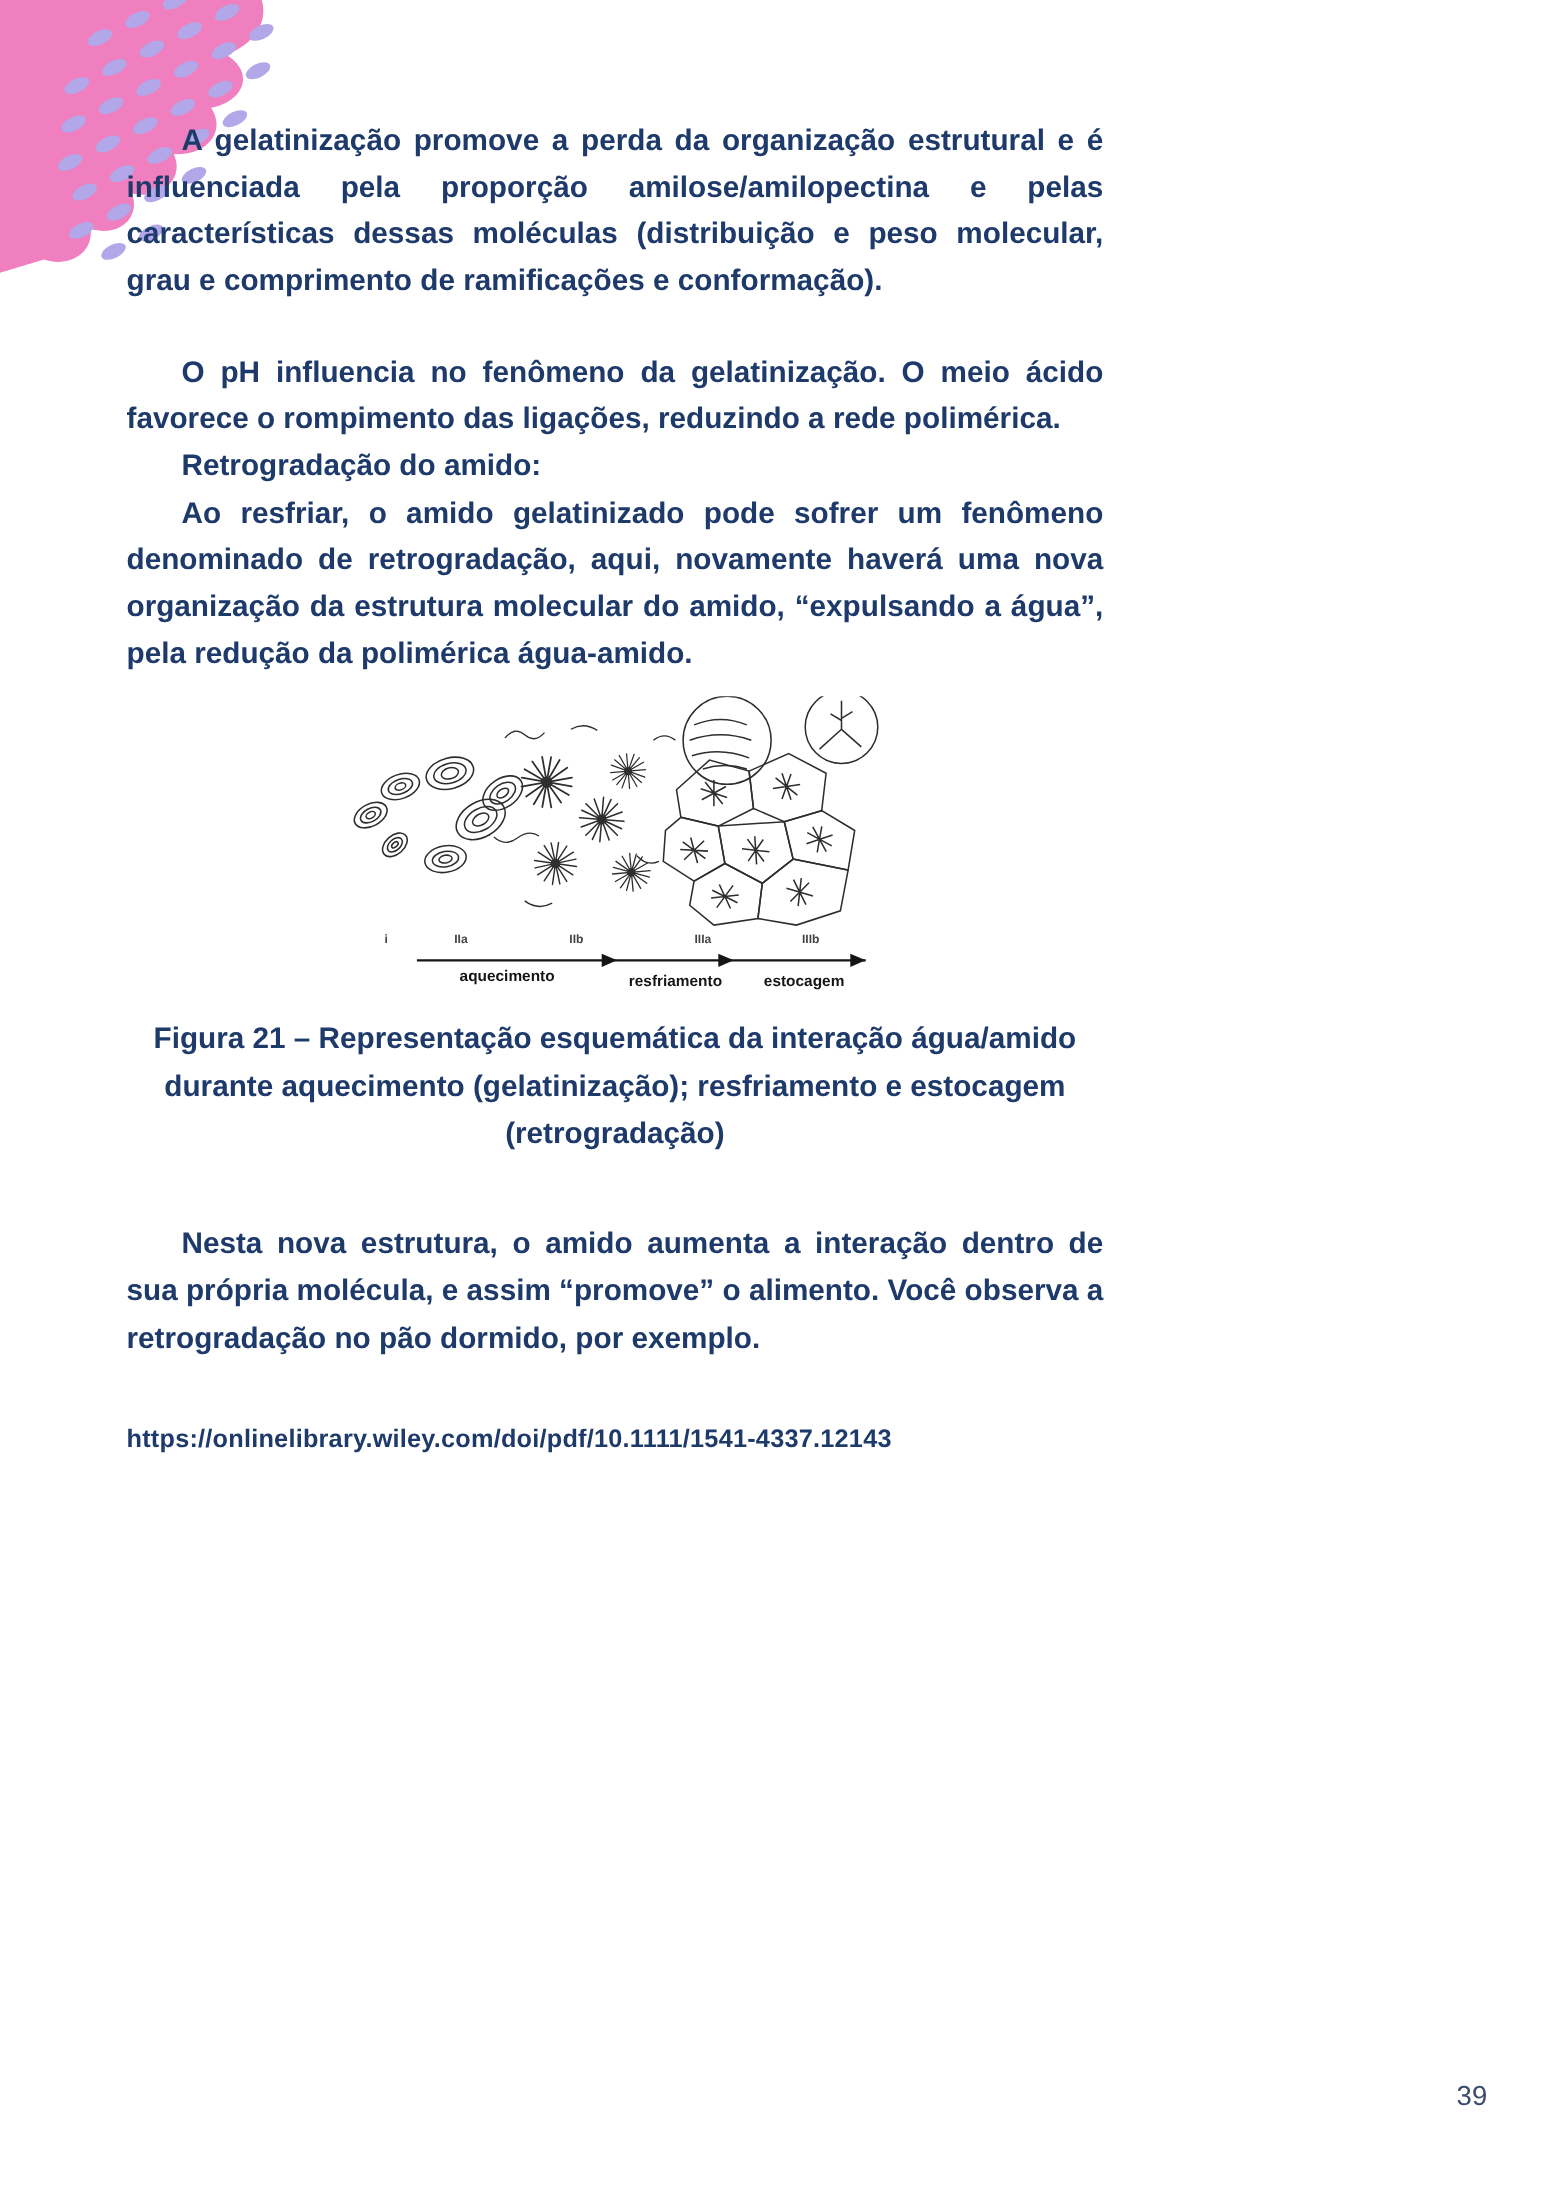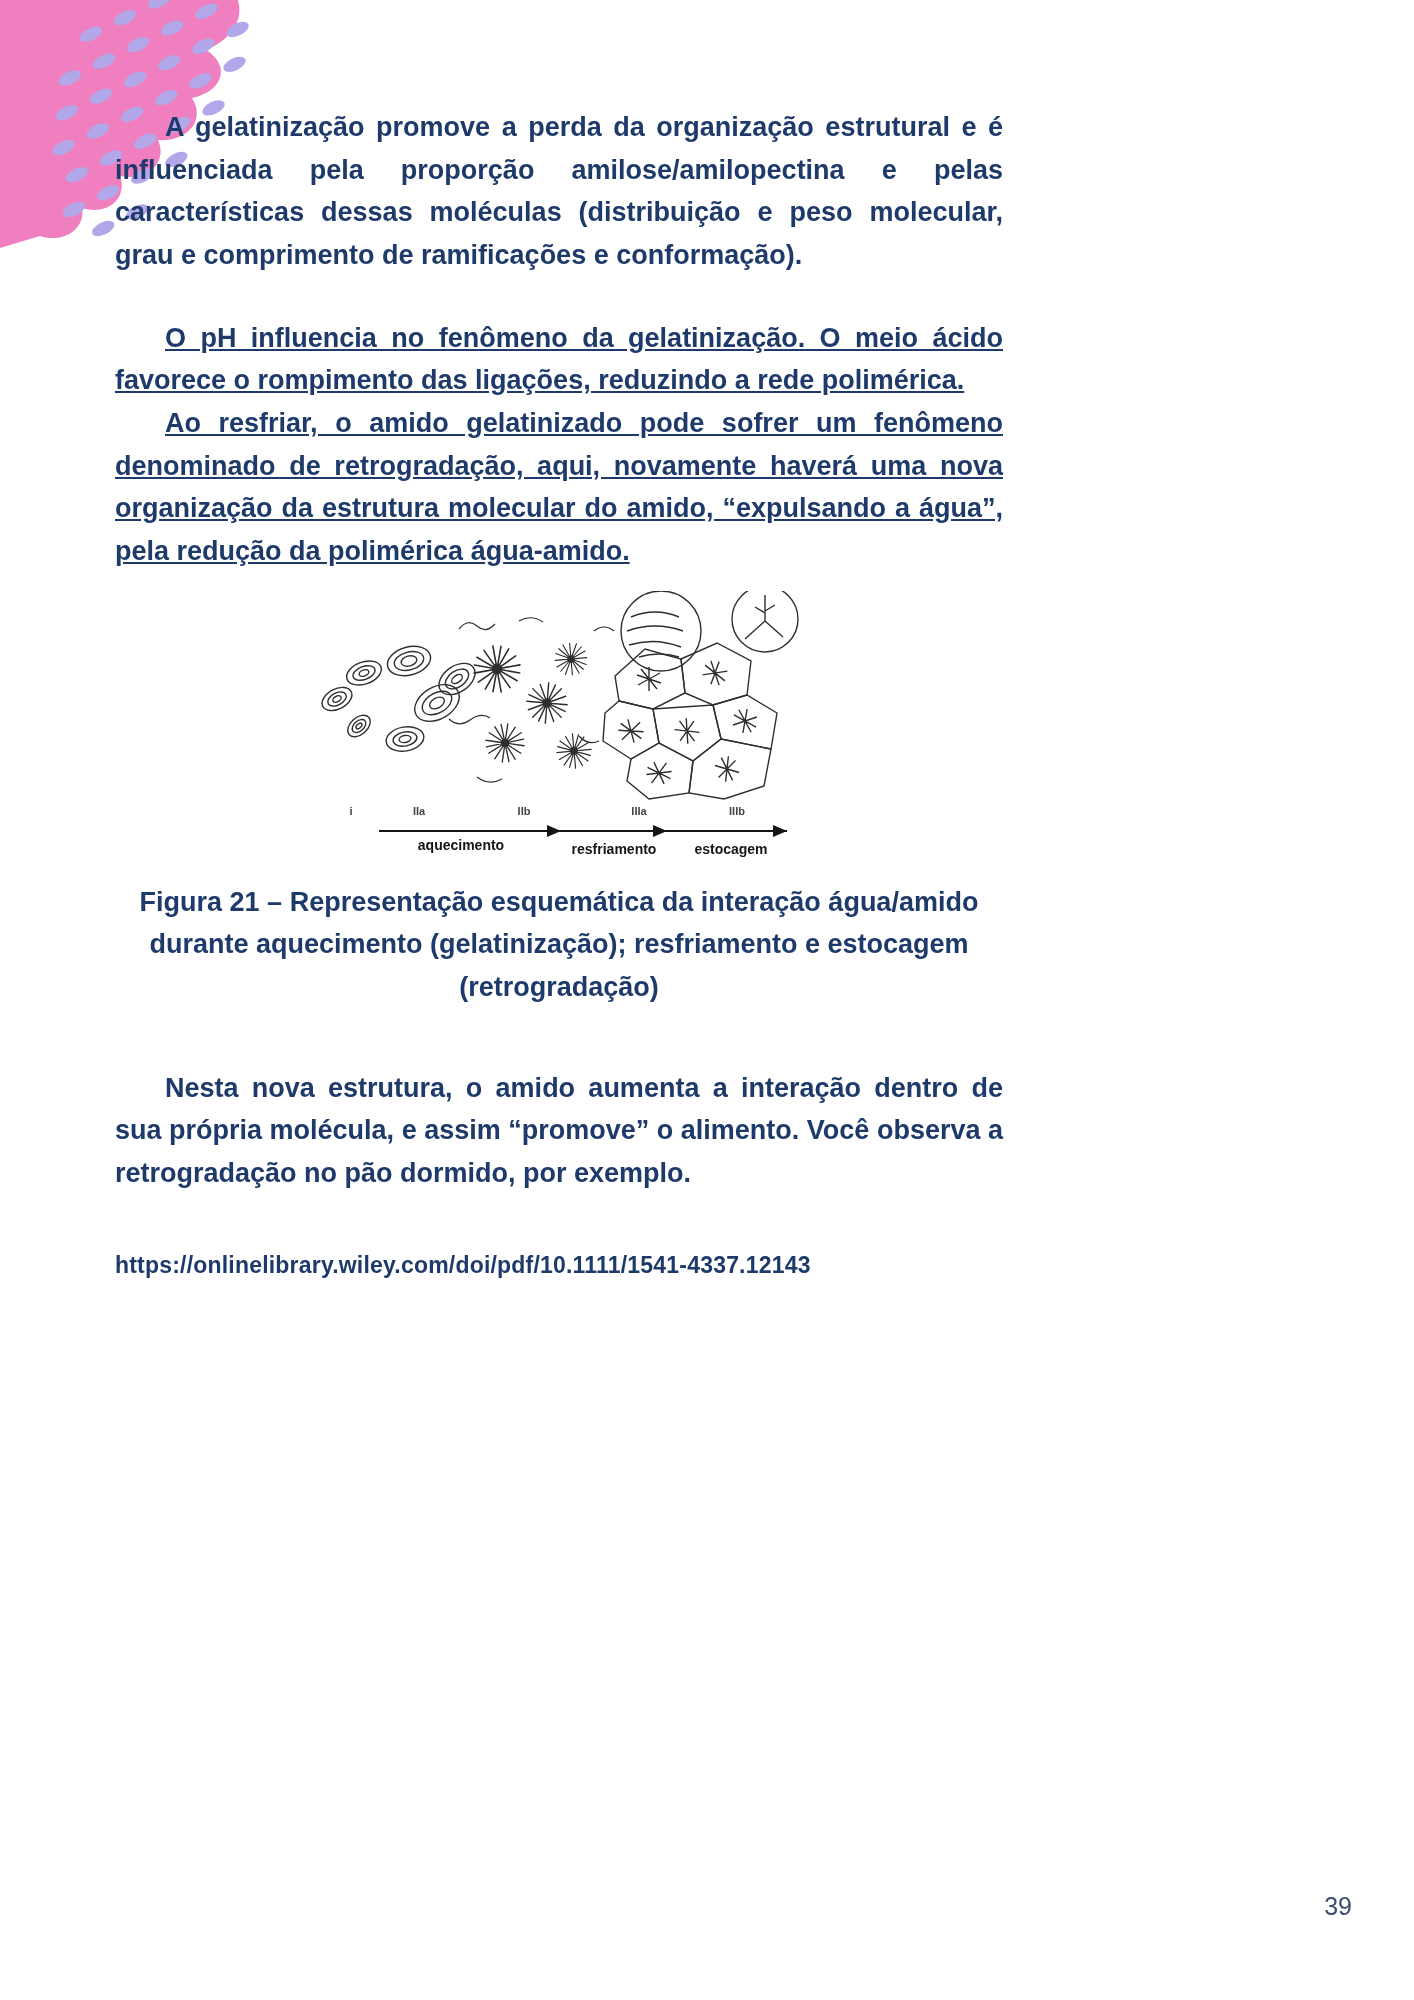--- a/index.html
+++ b/index.html
@@ -23,21 +23,21 @@
     left: 115px;
     top: 106px;
     width: 888px;
     color: var(--text-color, #1e3a6b);
     font-weight: bold;
     font-size: 27px;
     line-height: 1.58;
   }
 
   .para { margin: 0 0 40px 0; text-align: justify; text-indent: 50px; }
-  .para.tight { margin-bottom: 0; text-decoration: underline; }
+  .para.tight { margin-bottom: 0; }
   .heading { margin: 0; text-indent: 50px; }
 
   .fig { margin: 18px 0 0 0; }
   .fig .diagram { display: block; margin: 0 auto; }
 
   .caption {
     margin: 20px auto 0 auto;
     max-width: 880px;
     text-align: center;
     text-indent: 0;
@@ -131,20 +131,21 @@
     </g>
   </svg>
 
   <div class="content">
 
     <p class="para">A gelatinização promove a perda da organização estrutural e é influenciada pela proporção amilose/amilopectina e pelas características dessas moléculas (distribuição e peso molecular, grau e comprimento de ramificações e conformação).</p>
 
 
     <p class="para tight">O pH influencia no fenômeno da gelatinização. O meio ácido favorece o rompimento das ligações, reduzindo a rede polimérica.</p>
 
+    <p class="heading">Retrogradação do amido:</p>
 
     <p class="para tight">Ao resfriar, o amido gelatinizado pode sofrer um fenômeno denominado de retrogradação, aqui, novamente haverá uma nova organização da estrutura molecular do amido, “expulsando a água”, pela redução da polimérica água-amido.</p>
 
     <figure class="fig" style="margin-left:0;margin-right:0;">
       <svg class="diagram" width="500" height="270" viewBox="0 0 500 270">
         <defs>
           <g id="spiky" stroke-linecap="round">
             <path d="M0,-20 L0,20 M-20,0 L20,0 M-14,-14 L14,14 M-14,14 L14,-14 M-7,-19 L7,19 M-19,-7 L19,7 M-19,7 L19,-7 M-7,19 L7,-19"></path>
             <circle r="4.5" fill="#2e2e2e" stroke="none"></circle>
           </g>

